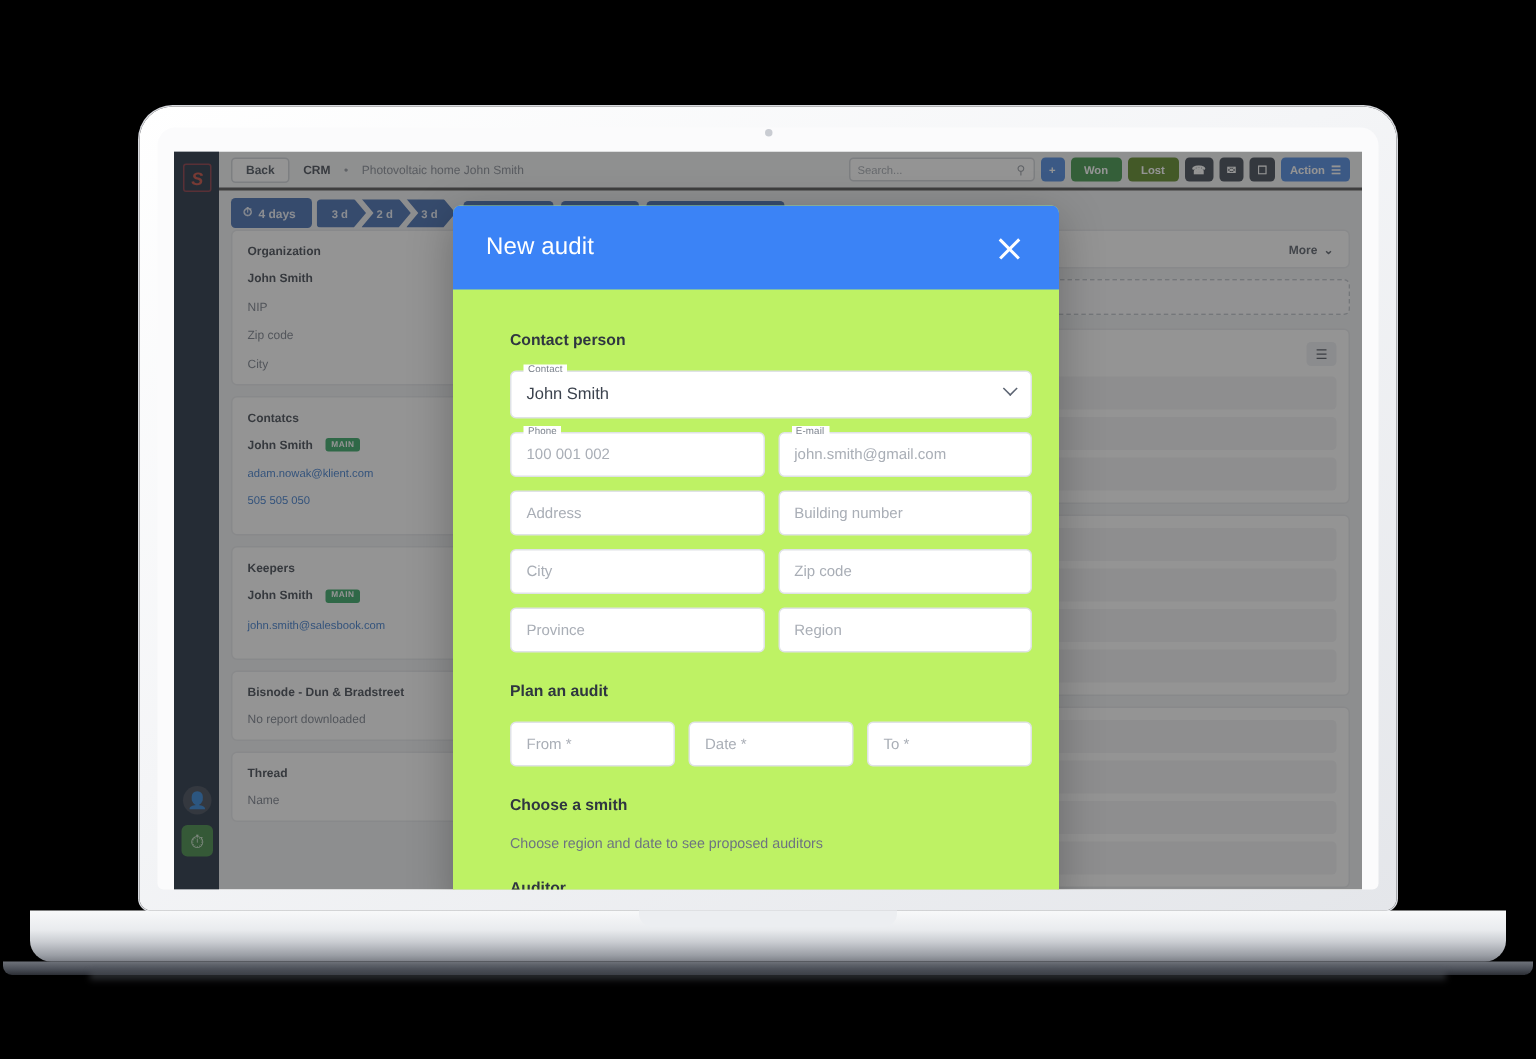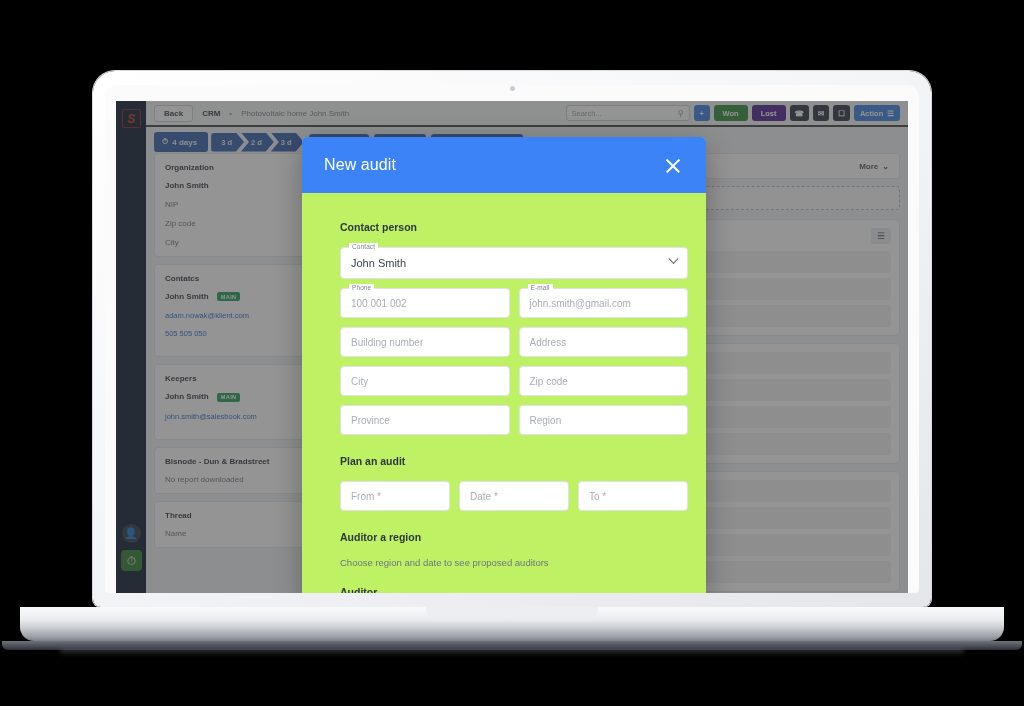--- a/index.html
+++ b/index.html
@@ -185,21 +185,21 @@
   .tb-btn {
     height: 16px; min-width: 16px;
     border-radius: 3px;
     display: flex; align-items: center; justify-content: center;
     font-size: 7.5px; color: #fff;
     padding: 0 5px;
     font-weight: 600;
   }
   .tb-plus { background: #3b7ddd; }
   .tb-won { background: #2a8a35; padding: 0 9px; }
-  .tb-lost { background: #4c1d95; padding: 0 9px; }
+  .tb-lost { background: #4d7c0f; padding: 0 9px; }
   .tb-icon { background: #2c3440; }
   .tb-action { background: #3b7ddd; padding: 0 6px; gap: 4px; }
 
   .stages {
     position: absolute; left: 8px; top: 31px;
     display: flex; align-items: center; gap: 3px;
   }
   .stage-first {
     background: #2f5da8;
     color: #e8eef8;
@@ -552,25 +552,25 @@
             <span class="ph">100 001 002</span>
           </div>
           <div class="field">
             <span class="flabel">E-mail</span>
             <span class="ph">john.smith@gmail.com</span>
           </div>
         </div>
 
         <div class="field-row">
           <div class="field">
+            <span class="ph">Address</span>
+          </div>
+          <div class="field">
             <span class="ph">Building number</span>
           </div>
-          <div class="field">
-            <span class="ph">Address</span>
-          </div>
         </div>
 
         <div class="field-row">
           <div class="field">
             <span class="ph">City</span>
           </div>
           <div class="field">
             <span class="ph">Zip code</span>
           </div>
         </div>
@@ -591,21 +591,21 @@
             <span class="ph">From *</span>
           </div>
           <div class="field">
             <span class="ph">Date *</span>
           </div>
           <div class="field">
             <span class="ph">To *</span>
           </div>
         </div>
 
-        <div class="sec-title mt">Auditor a region</div>
+        <div class="sec-title mt">Choose a smith</div>
         <div class="sec-sub">Choose region and date to see proposed auditors</div>
 
         <div class="sec-title">Auditor</div>
 
       </div>
     </div>
 
   </div>
 
   <div class="laptop-base">

